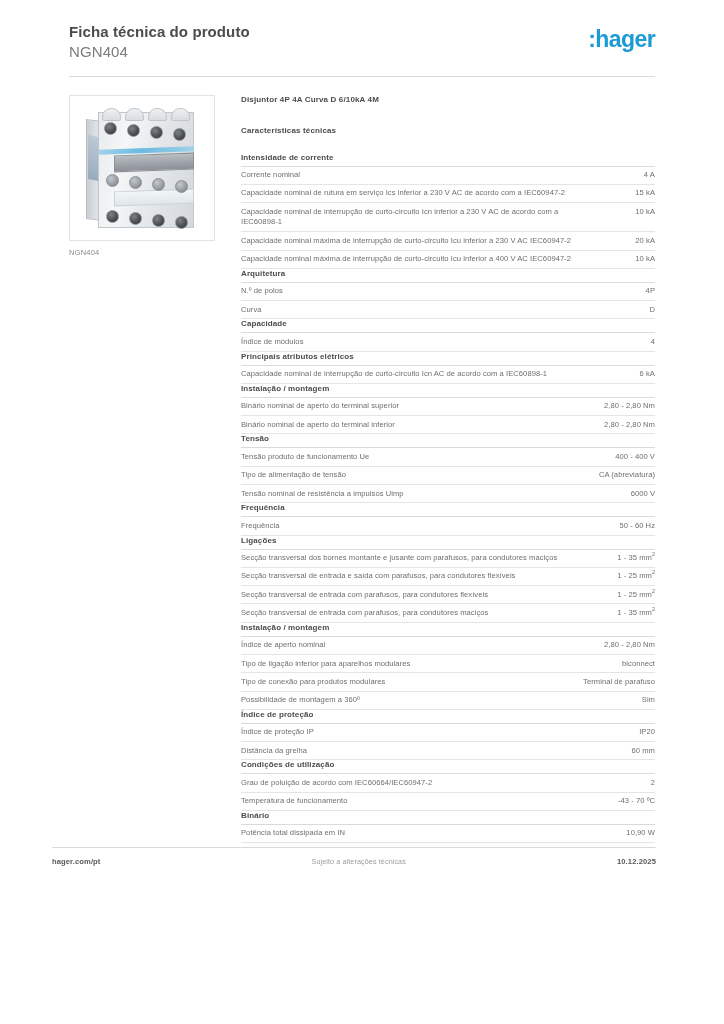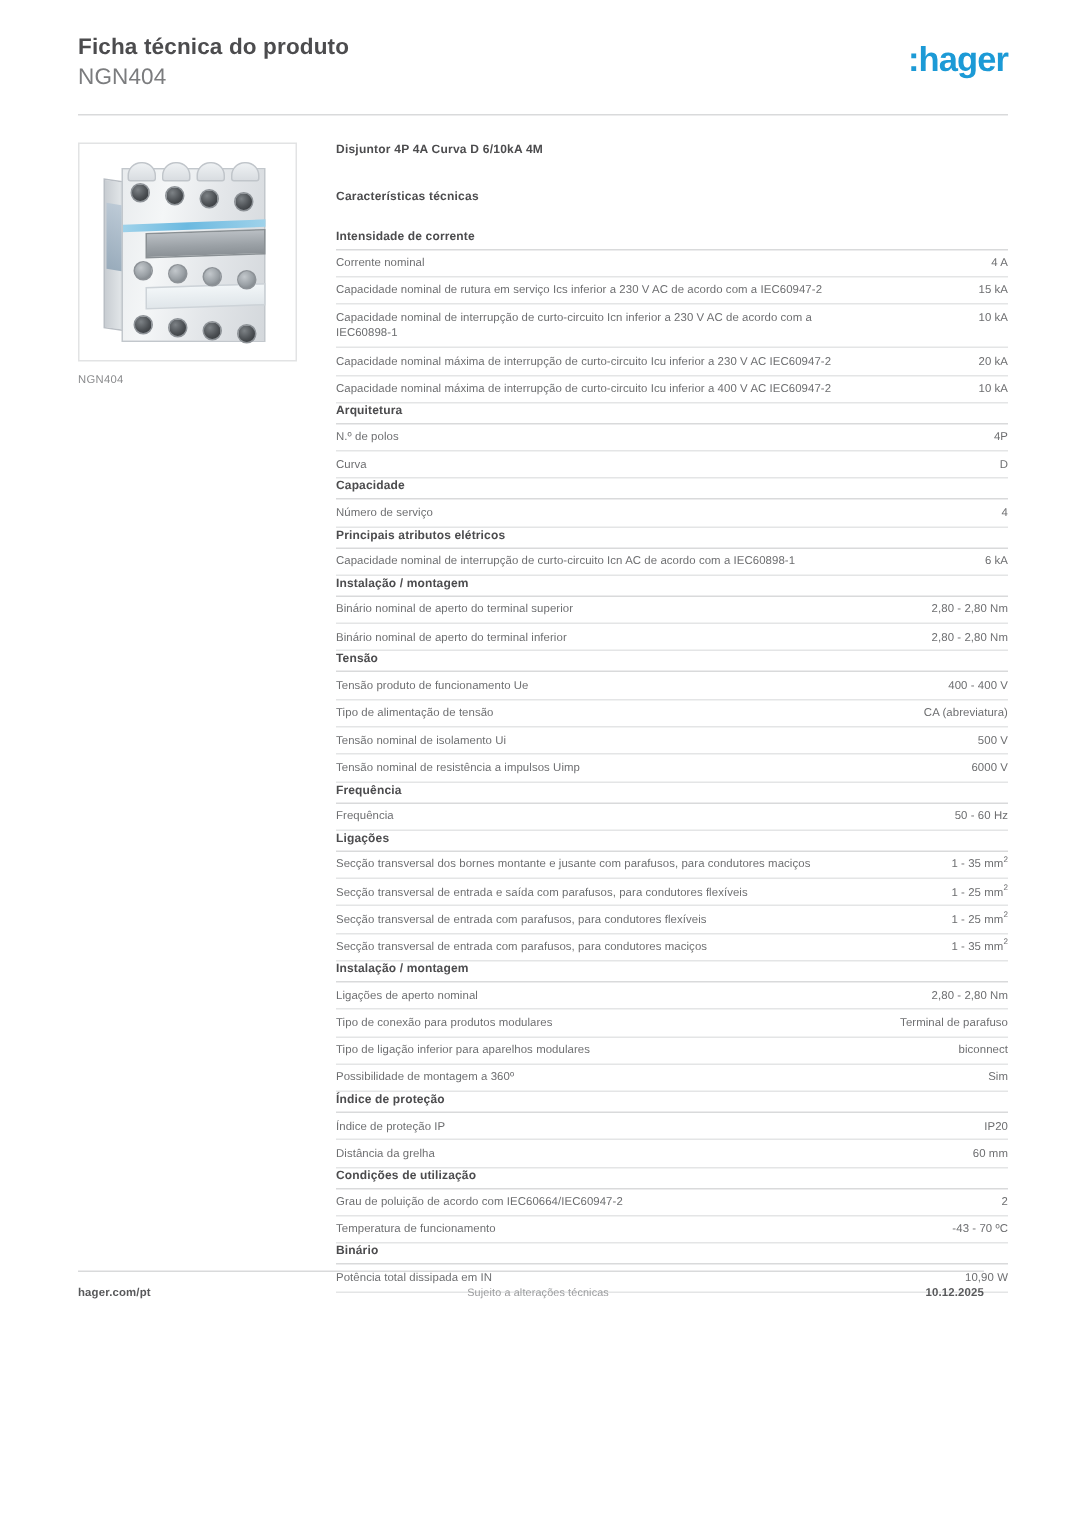--- a/index.html
+++ b/index.html
@@ -14,21 +14,21 @@
     color: #58595b;
     -webkit-font-smoothing: antialiased;
     position: relative;
     overflow: hidden;
   }
   .page {
     position: relative;
     width: 724px;
     height: 880px;
     box-sizing: border-box;
-    padding: 0 52px;
+    padding: 0 69px;
   }
 
   
   .header {
     display: flex;
     align-items: flex-start;
     justify-content: space-between;
     padding-top: 22px;
   }
   .doc-title {
@@ -360,21 +360,21 @@
               <div class="spec-value">4P</div>
             </div>
             <div class="spec-row">
               <div class="spec-label">Curva</div>
               <div class="spec-value">D</div>
             </div>
           </div>
           <div class="spec-group">
             <div class="group-head">Capacidade</div>
             <div class="spec-row">
-              <div class="spec-label">Número de serviço</div>
+              <div class="spec-label">Índice de módulos</div>
               <div class="spec-value">4</div>
             </div>
           </div>
           <div class="spec-group">
             <div class="group-head">Principais atributos elétricos</div>
             <div class="spec-row">
               <div class="spec-label">Capacidade nominal de interrupção de curto-circuito Icn AC de acordo com a IEC60898-1</div>
               <div class="spec-value">6 kA</div>
             </div>
           </div>
@@ -393,24 +393,20 @@
             <div class="group-head">Tensão</div>
             <div class="spec-row">
               <div class="spec-label">Tensão produto de funcionamento Ue</div>
               <div class="spec-value">400 - 400 V</div>
             </div>
             <div class="spec-row">
               <div class="spec-label">Tipo de alimentação de tensão</div>
               <div class="spec-value">CA (abreviatura)</div>
             </div>
             <div class="spec-row">
-              <div class="spec-label">Tensão nominal de isolamento Ui</div>
-              <div class="spec-value">500 V</div>
-            </div>
-            <div class="spec-row">
               <div class="spec-label">Tensão nominal de resistência a impulsos Uimp</div>
               <div class="spec-value">6000 V</div>
             </div>
           </div>
           <div class="spec-group">
             <div class="group-head">Frequência</div>
             <div class="spec-row">
               <div class="spec-label">Frequência</div>
               <div class="spec-value">50 - 60 Hz</div>
             </div>
@@ -430,30 +426,30 @@
               <div class="spec-value">1 - 25 mm<sup>2</sup></div>
             </div>
             <div class="spec-row">
               <div class="spec-label">Secção transversal de entrada com parafusos, para condutores maciços</div>
               <div class="spec-value">1 - 35 mm<sup>2</sup></div>
             </div>
           </div>
           <div class="spec-group">
             <div class="group-head">Instalação / montagem</div>
             <div class="spec-row">
-              <div class="spec-label">Ligações de aperto nominal</div>
+              <div class="spec-label">Índice de aperto nominal</div>
               <div class="spec-value">2,80 - 2,80 Nm</div>
+            </div>
+            <div class="spec-row">
+              <div class="spec-label">Tipo de ligação inferior para aparelhos modulares</div>
+              <div class="spec-value">biconnect</div>
             </div>
             <div class="spec-row">
               <div class="spec-label">Tipo de conexão para produtos modulares</div>
               <div class="spec-value">Terminal de parafuso</div>
-            </div>
-            <div class="spec-row">
-              <div class="spec-label">Tipo de ligação inferior para aparelhos modulares</div>
-              <div class="spec-value">biconnect</div>
             </div>
             <div class="spec-row">
               <div class="spec-label">Possibilidade de montagem a 360º</div>
               <div class="spec-value">Sim</div>
             </div>
           </div>
           <div class="spec-group">
             <div class="group-head">Índice de proteção</div>
             <div class="spec-row">
               <div class="spec-label">Índice de proteção IP</div>

